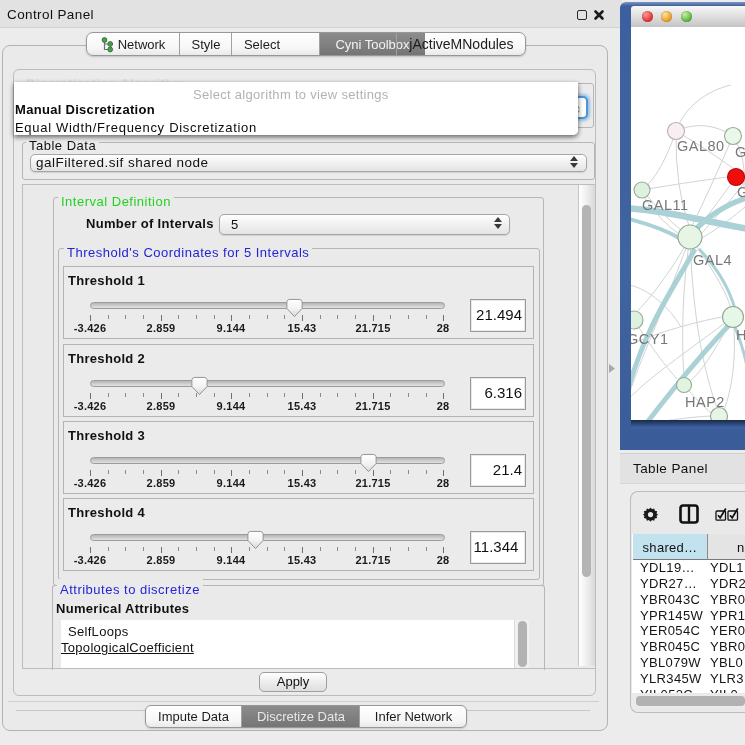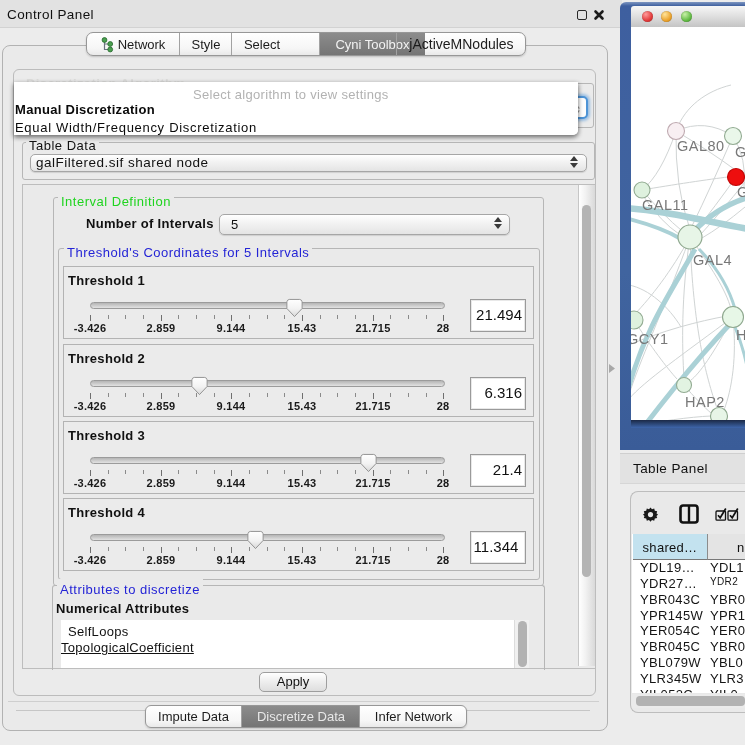--- a/index.html
+++ b/index.html
@@ -292,21 +292,21 @@
     </svg>
 <div class="abs" style="left:632px;top:534px;width:113px;height:159px;background:#ffffff;overflow:hidden;"></div>
 <div class="abs" style="left:633px;top:534px;width:74px;height:25px;background:#c3e2ef;border-right:1px solid #8c8c8c;border-bottom:1px solid #787878;"></div>
 <div class="abs" style="left:708px;top:534px;width:37px;height:25px;background:#e4e4e4;border-bottom:1px solid #787878;"></div>
 <div class="abs t13" style="left:633px;top:540px;width:74px;text-align:center;">shared…</div>
 <div class="abs t13" style="left:737px;top:540px;">nam</div>
 <div class="abs" style="left:632px;top:560px;width:113px;height:133px;overflow:hidden;">
 <div class="abs" style="left:8px;top:0.2px;font-size:13px;letter-spacing:0.35px;color:#151515;">YDL19…</div>
 <div class="abs" style="left:78px;top:0.2px;font-size:13px;letter-spacing:0.35px;color:#151515;">YDL1</div>
 <div class="abs" style="left:8px;top:16.0px;font-size:13px;letter-spacing:0.35px;color:#151515;">YDR27…</div>
-<div class="abs" style="left:78px;top:16.0px;font-size:10px;letter-spacing:0.35px;color:#151515;">YDR2</div>
+<div class="abs" style="left:78px;top:16.0px;font-size:13px;letter-spacing:0.35px;color:#151515;">YDR2</div>
 <div class="abs" style="left:8px;top:31.8px;font-size:13px;letter-spacing:0.35px;color:#151515;">YBR043C</div>
 <div class="abs" style="left:78px;top:31.8px;font-size:13px;letter-spacing:0.35px;color:#151515;">YBR0</div>
 <div class="abs" style="left:8px;top:47.60000000000001px;font-size:13px;letter-spacing:0.35px;color:#151515;">YPR145W</div>
 <div class="abs" style="left:78px;top:47.60000000000001px;font-size:13px;letter-spacing:0.35px;color:#151515;">YPR1</div>
 <div class="abs" style="left:8px;top:63.400000000000006px;font-size:13px;letter-spacing:0.35px;color:#151515;">YER054C</div>
 <div class="abs" style="left:78px;top:63.400000000000006px;font-size:13px;letter-spacing:0.35px;color:#151515;">YER0</div>
 <div class="abs" style="left:8px;top:79.2px;font-size:13px;letter-spacing:0.35px;color:#151515;">YBR045C</div>
 <div class="abs" style="left:78px;top:79.2px;font-size:13px;letter-spacing:0.35px;color:#151515;">YBR0</div>
 <div class="abs" style="left:8px;top:95.00000000000001px;font-size:13px;letter-spacing:0.35px;color:#151515;">YBL079W</div>
 <div class="abs" style="left:78px;top:95.00000000000001px;font-size:13px;letter-spacing:0.35px;color:#151515;">YBL0</div>

